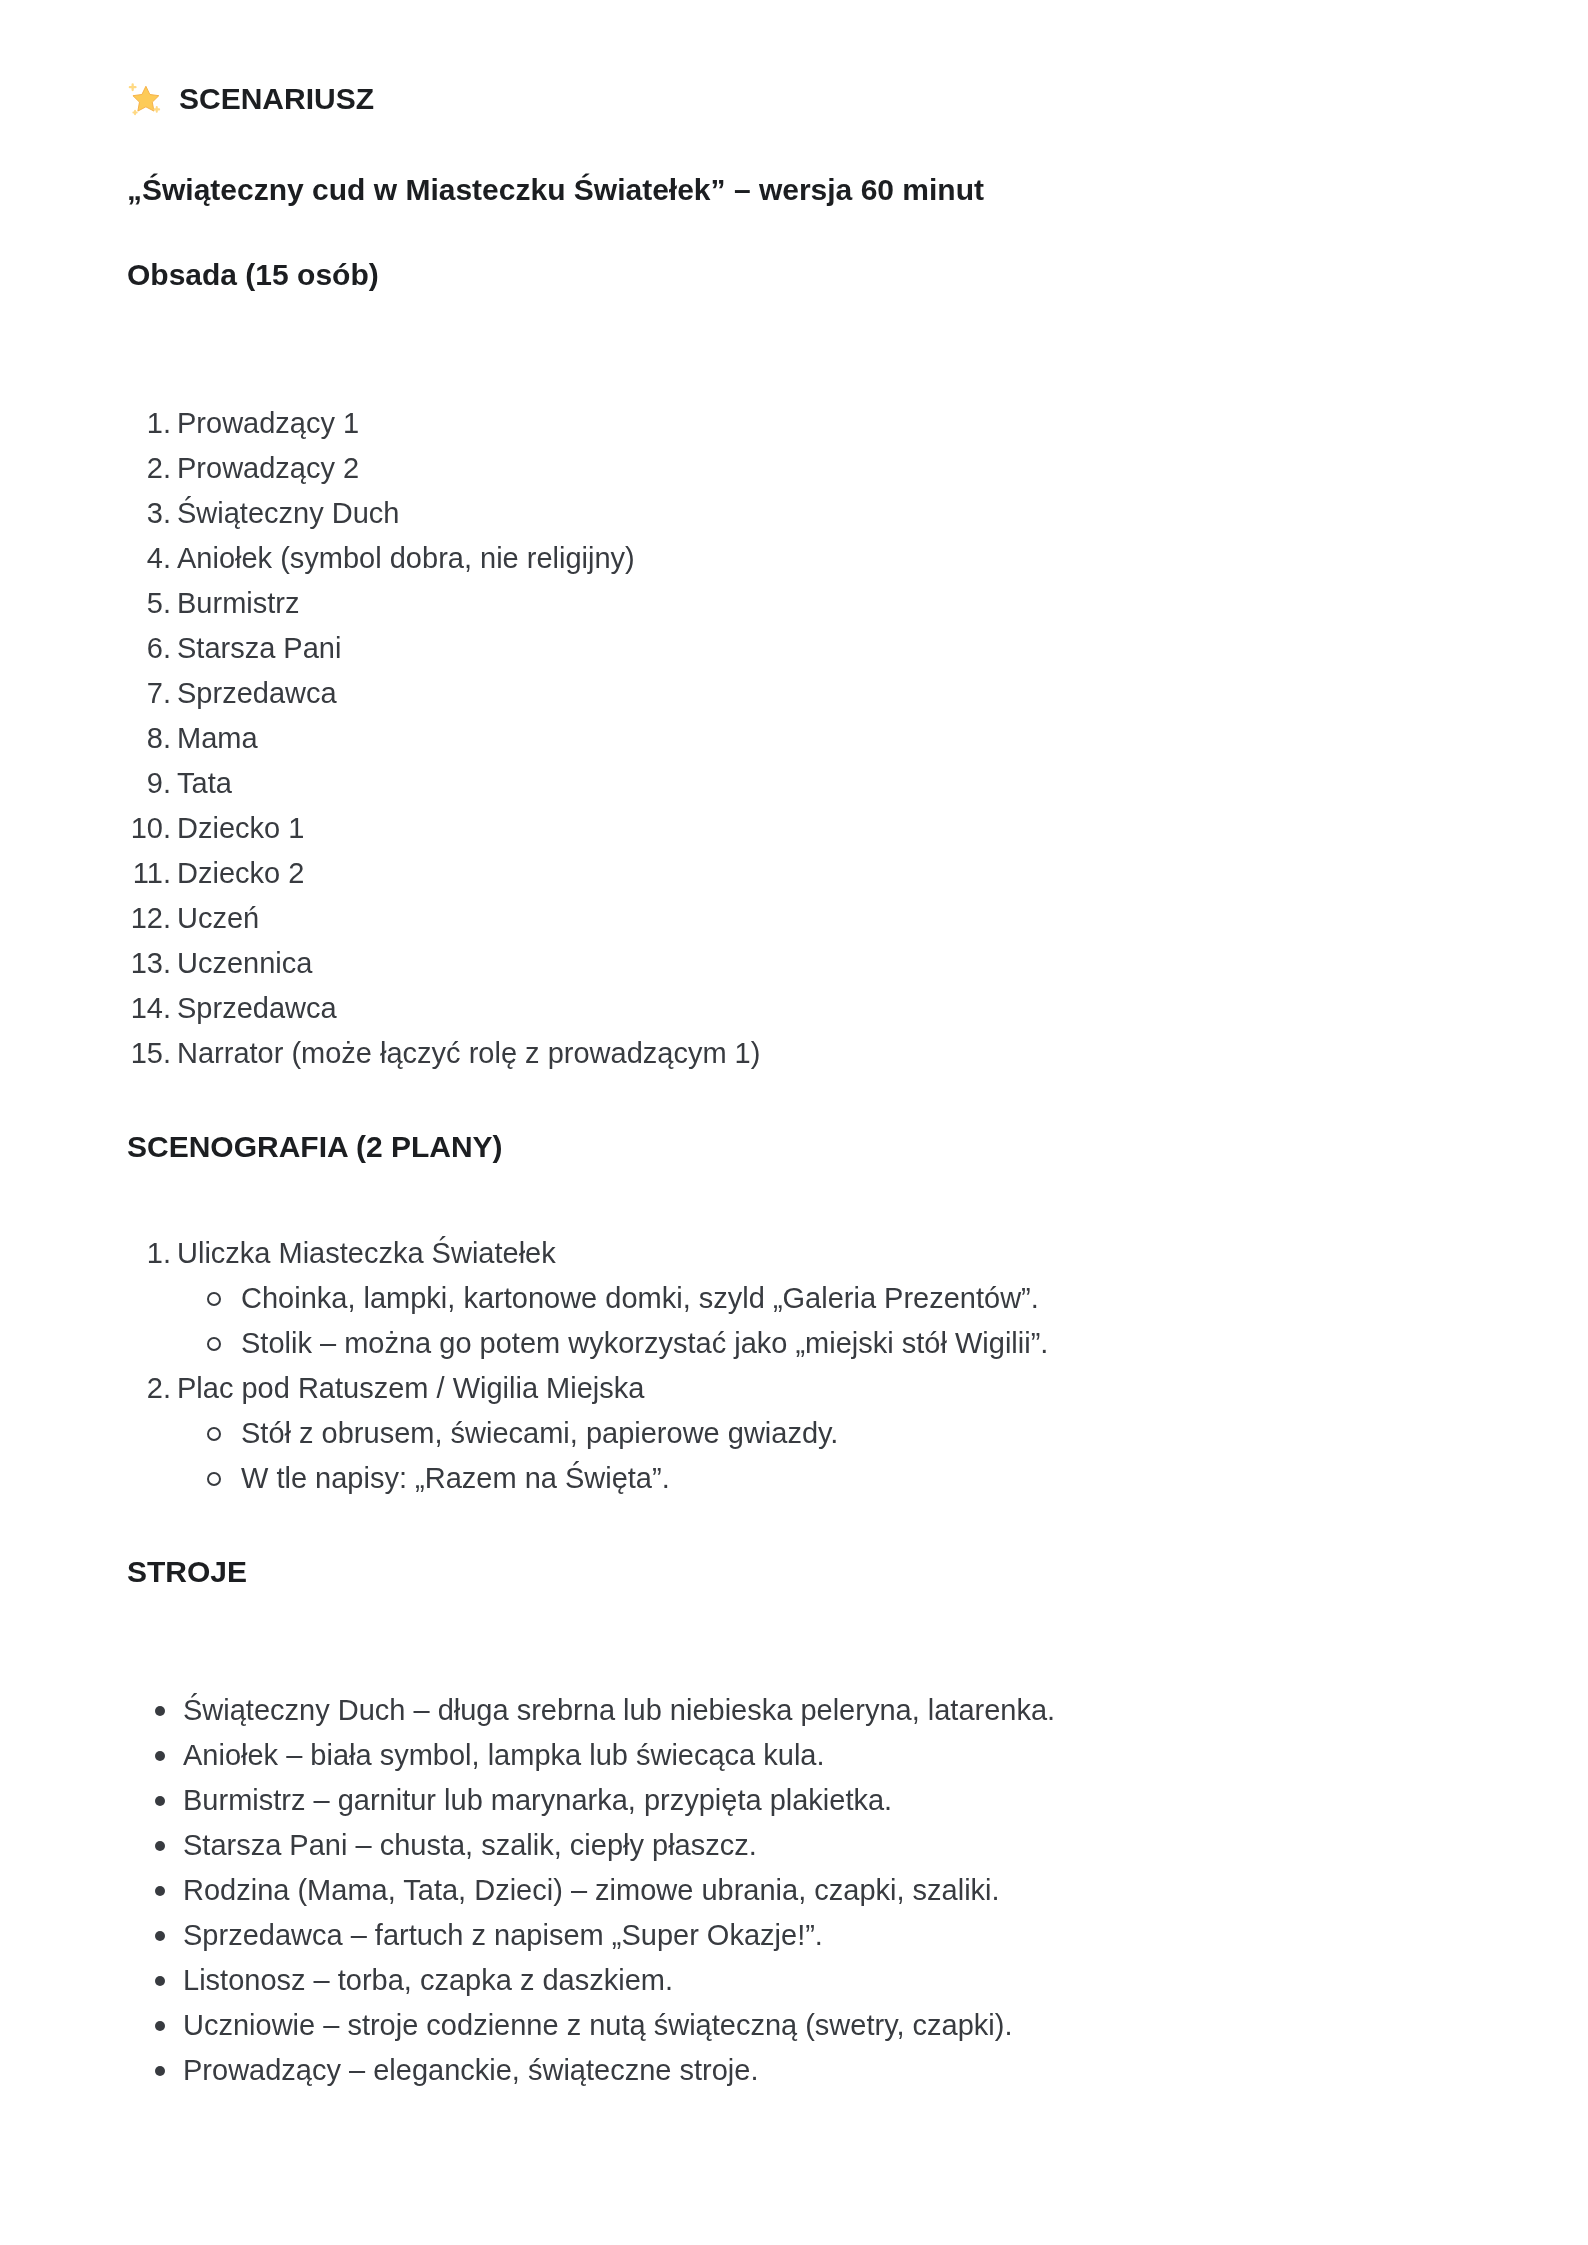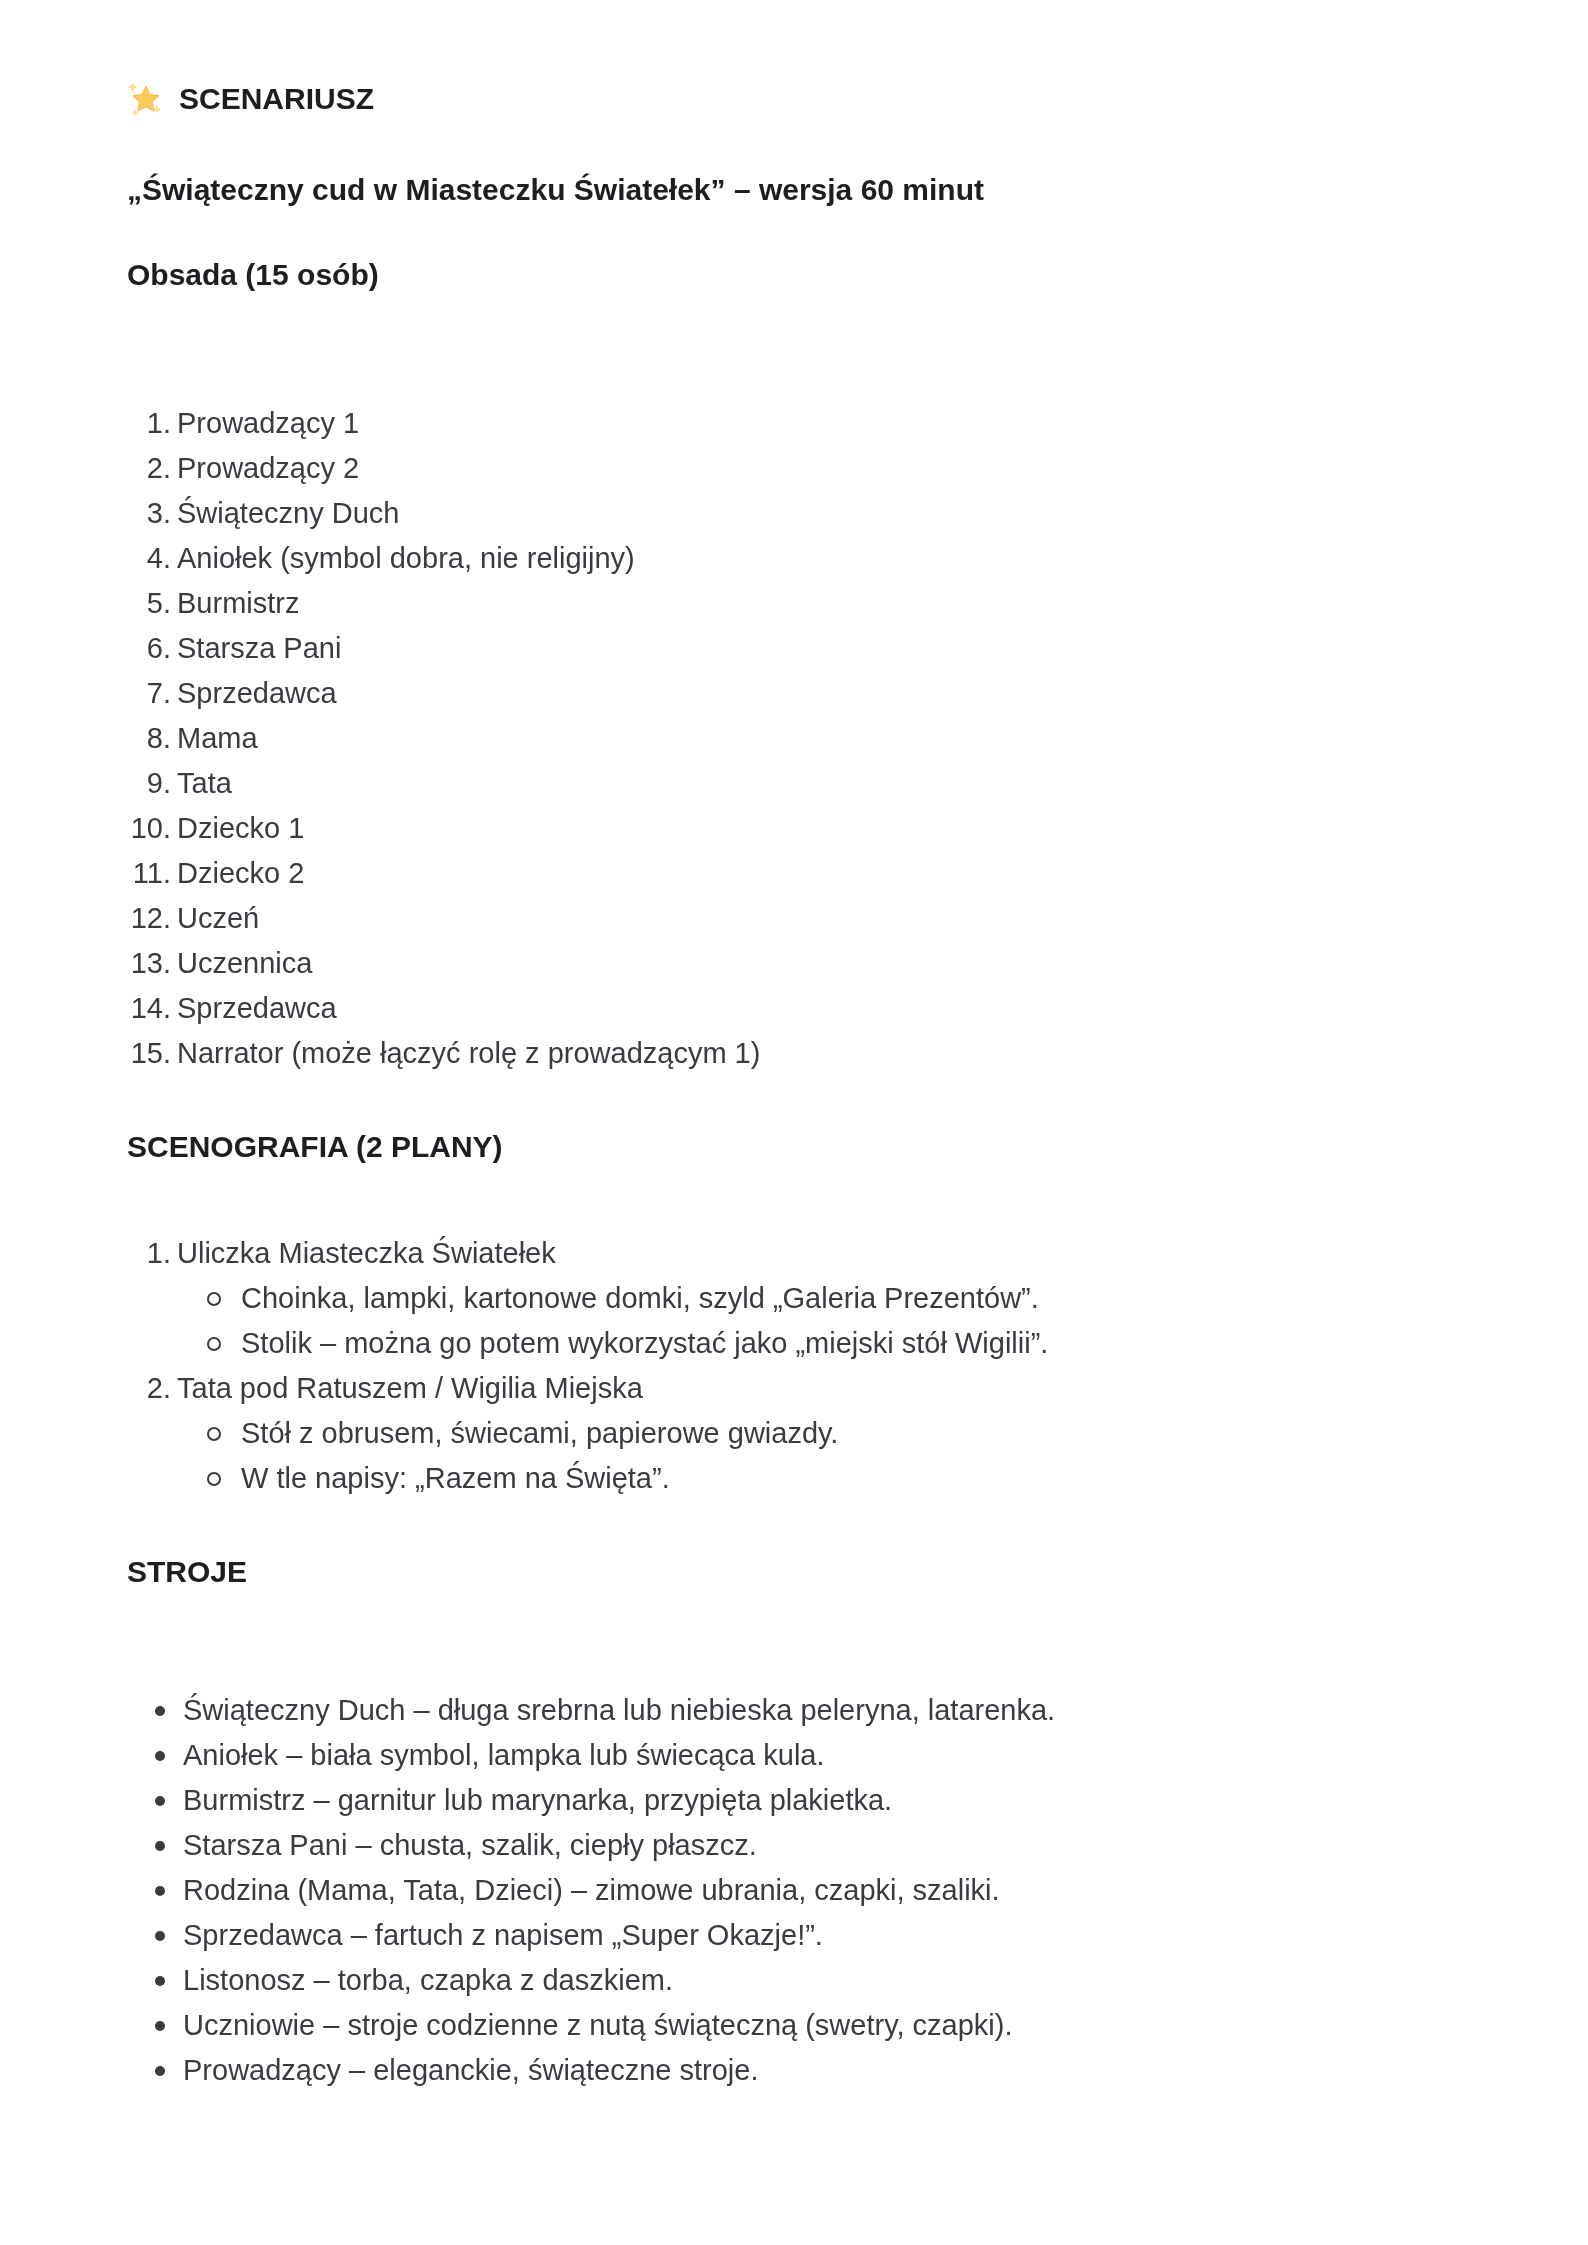--- a/index.html
+++ b/index.html
@@ -123,21 +123,21 @@
 
   <ol class="num scen">
     <li>
       <span>Uliczka Miasteczka Światełek</span>
       <ul class="circle">
         <li>Choinka, lampki, kartonowe domki, szyld „Galeria Prezentów”.</li>
         <li>Stolik – można go potem wykorzystać jako „miejski stół Wigilii”.</li>
       </ul>
     </li>
     <li>
-      <span>Tata pod Ratuszem / Wigilia Miejska</span>
+      <span>Plac pod Ratuszem / Wigilia Miejska</span>
       <ul class="circle">
         <li>Stół z obrusem, świecami, papierowe gwiazdy.</li>
         <li>W tle napisy: „Razem na Święta”.</li>
       </ul>
     </li>
   </ol>
 
   <p class="b cost-heading">STROJE</p>
 
   <ul class="disc">

